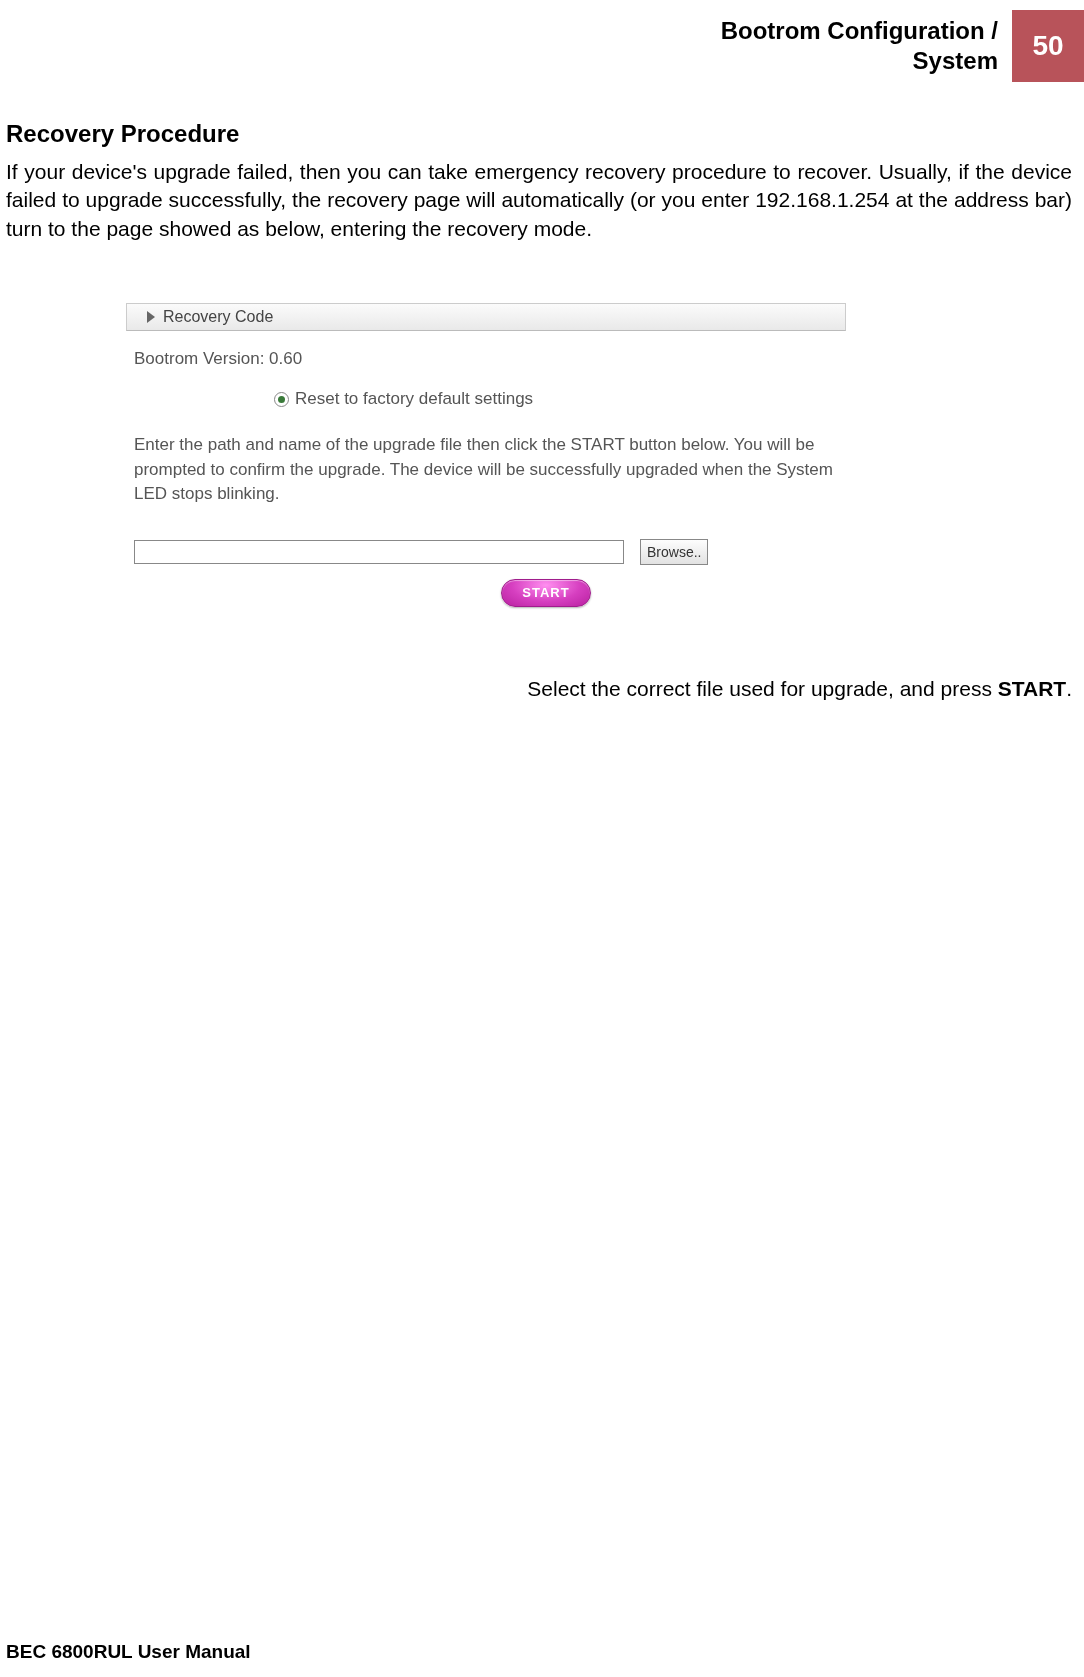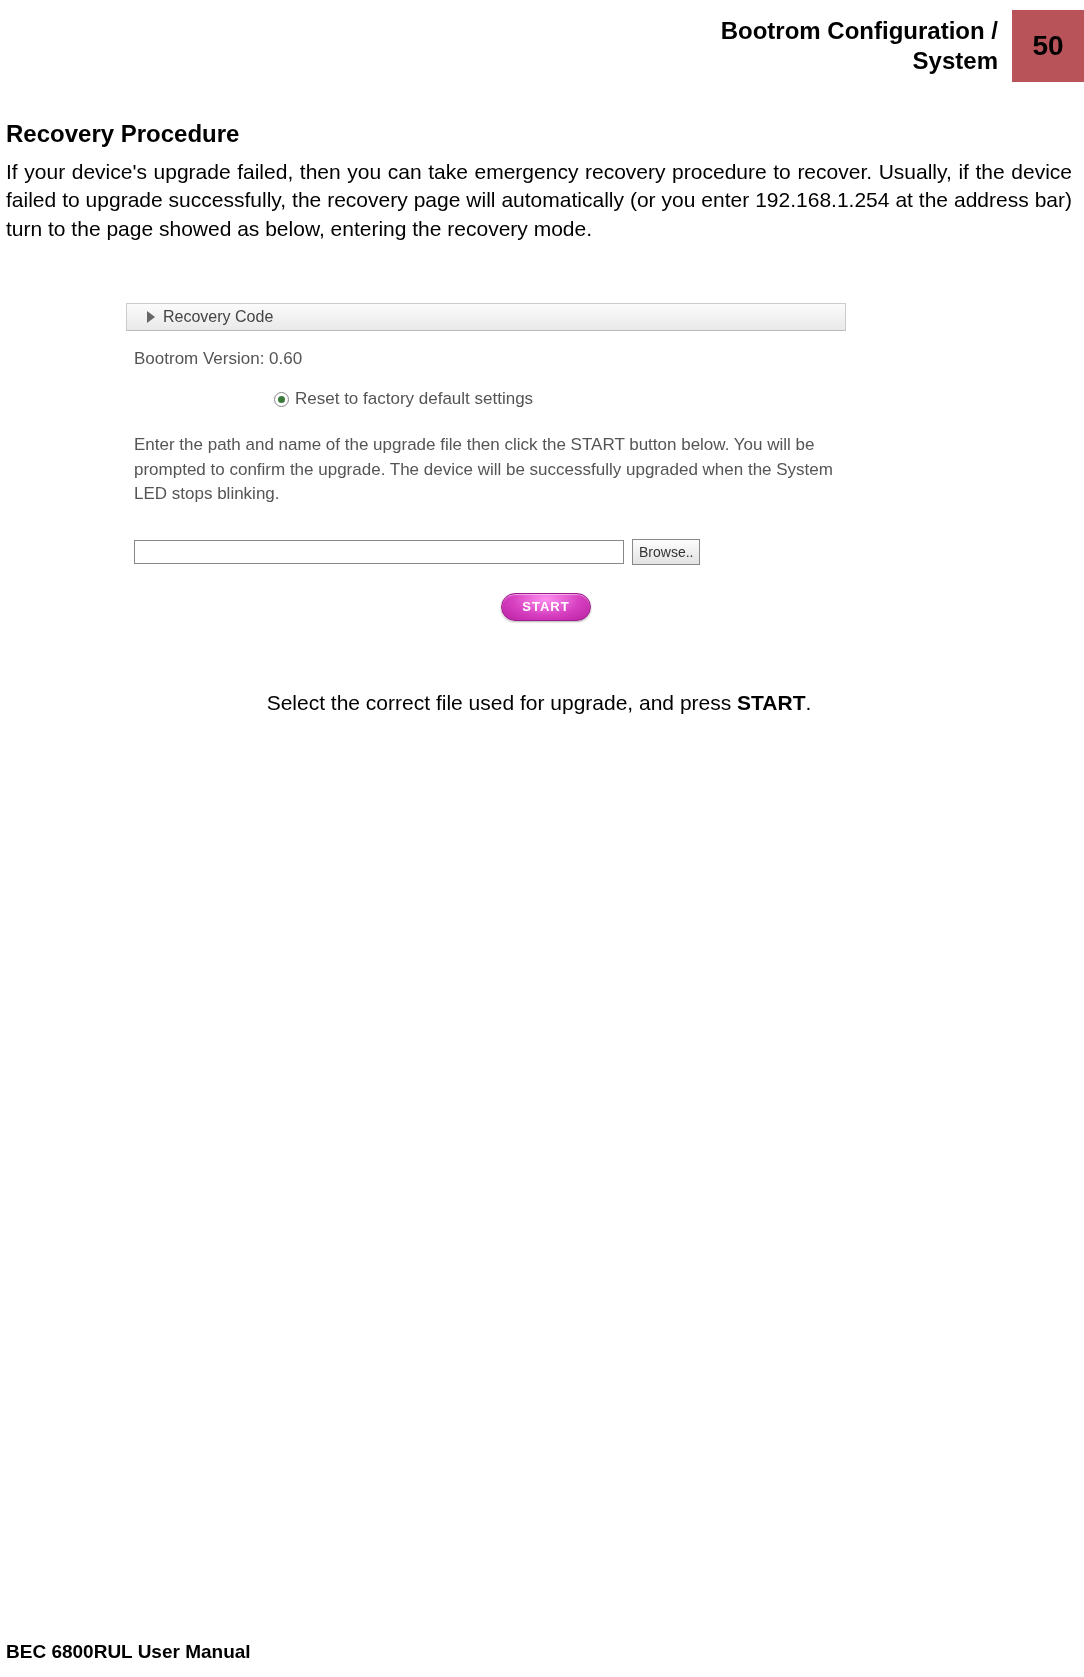--- a/index.html
+++ b/index.html
@@ -21,21 +21,21 @@
   .header-title {
     font-size: 24px;
     font-weight: bold;
     text-align: right;
     padding: 6px 14px 6px 0;
     line-height: 1.25;
   }
   .page-number {
     width: 72px;
     background: #b8535a;
-    color: #000000;
+    color: #ffffff;
     font-size: 28px;
     font-weight: bold;
     display: flex;
     align-items: center;
     justify-content: center;
   }
   .content {
     position: absolute;
     top: 120px;
     left: 6px;
@@ -45,21 +45,21 @@
     font-size: 24px;
     font-weight: bold;
     margin-bottom: 10px;
   }
   .body-text {
     font-size: 21px;
     line-height: 1.35;
     text-align: justify;
     margin-bottom: 8px;
   }
-  .body-text.last { text-align: center; }
+  .body-text.last { text-align: right; }
   .screenshot-wrap {
     margin: 60px 0 60px 120px;
     width: 720px;
   }
   .panel-title-row {
     display: flex;
     align-items: center;
     background: linear-gradient(#fbfbfb, #e9e9e9);
     border: 1px solid #ccc;
     border-bottom: 1px solid #bbb;
@@ -84,21 +84,21 @@
   .radio-row { display:flex; align-items:center; margin: 4px 0 4px 140px; }
   .radio-glyph {
     width: 15px; height: 15px; border: 1px solid #888; border-radius: 50%;
     margin-right: 6px; display:inline-flex; align-items:center; justify-content:center;
     background:#fff;
   }
   .radio-glyph.selected::after {
     content:""; width:7px; height:7px; border-radius:50%; background:#3a7a3a;
   }
   .instr { margin: 24px 0 32px 0; line-height:1.45; }
-  .file-row { display:flex; align-items:center; gap:8px; margin-bottom:28px; }
+  .file-row { display:flex; align-items:center; gap:16px; margin-bottom:14px; }
   .file-input-box {
     flex: 0 0 490px;
     height: 24px;
     border: 1px solid #888;
     background: #fff;
   }
   .browse-btn {
     height: 26px;
     border: 1px solid #888;
     background: linear-gradient(#fdfdfd,#e2e2e2);

